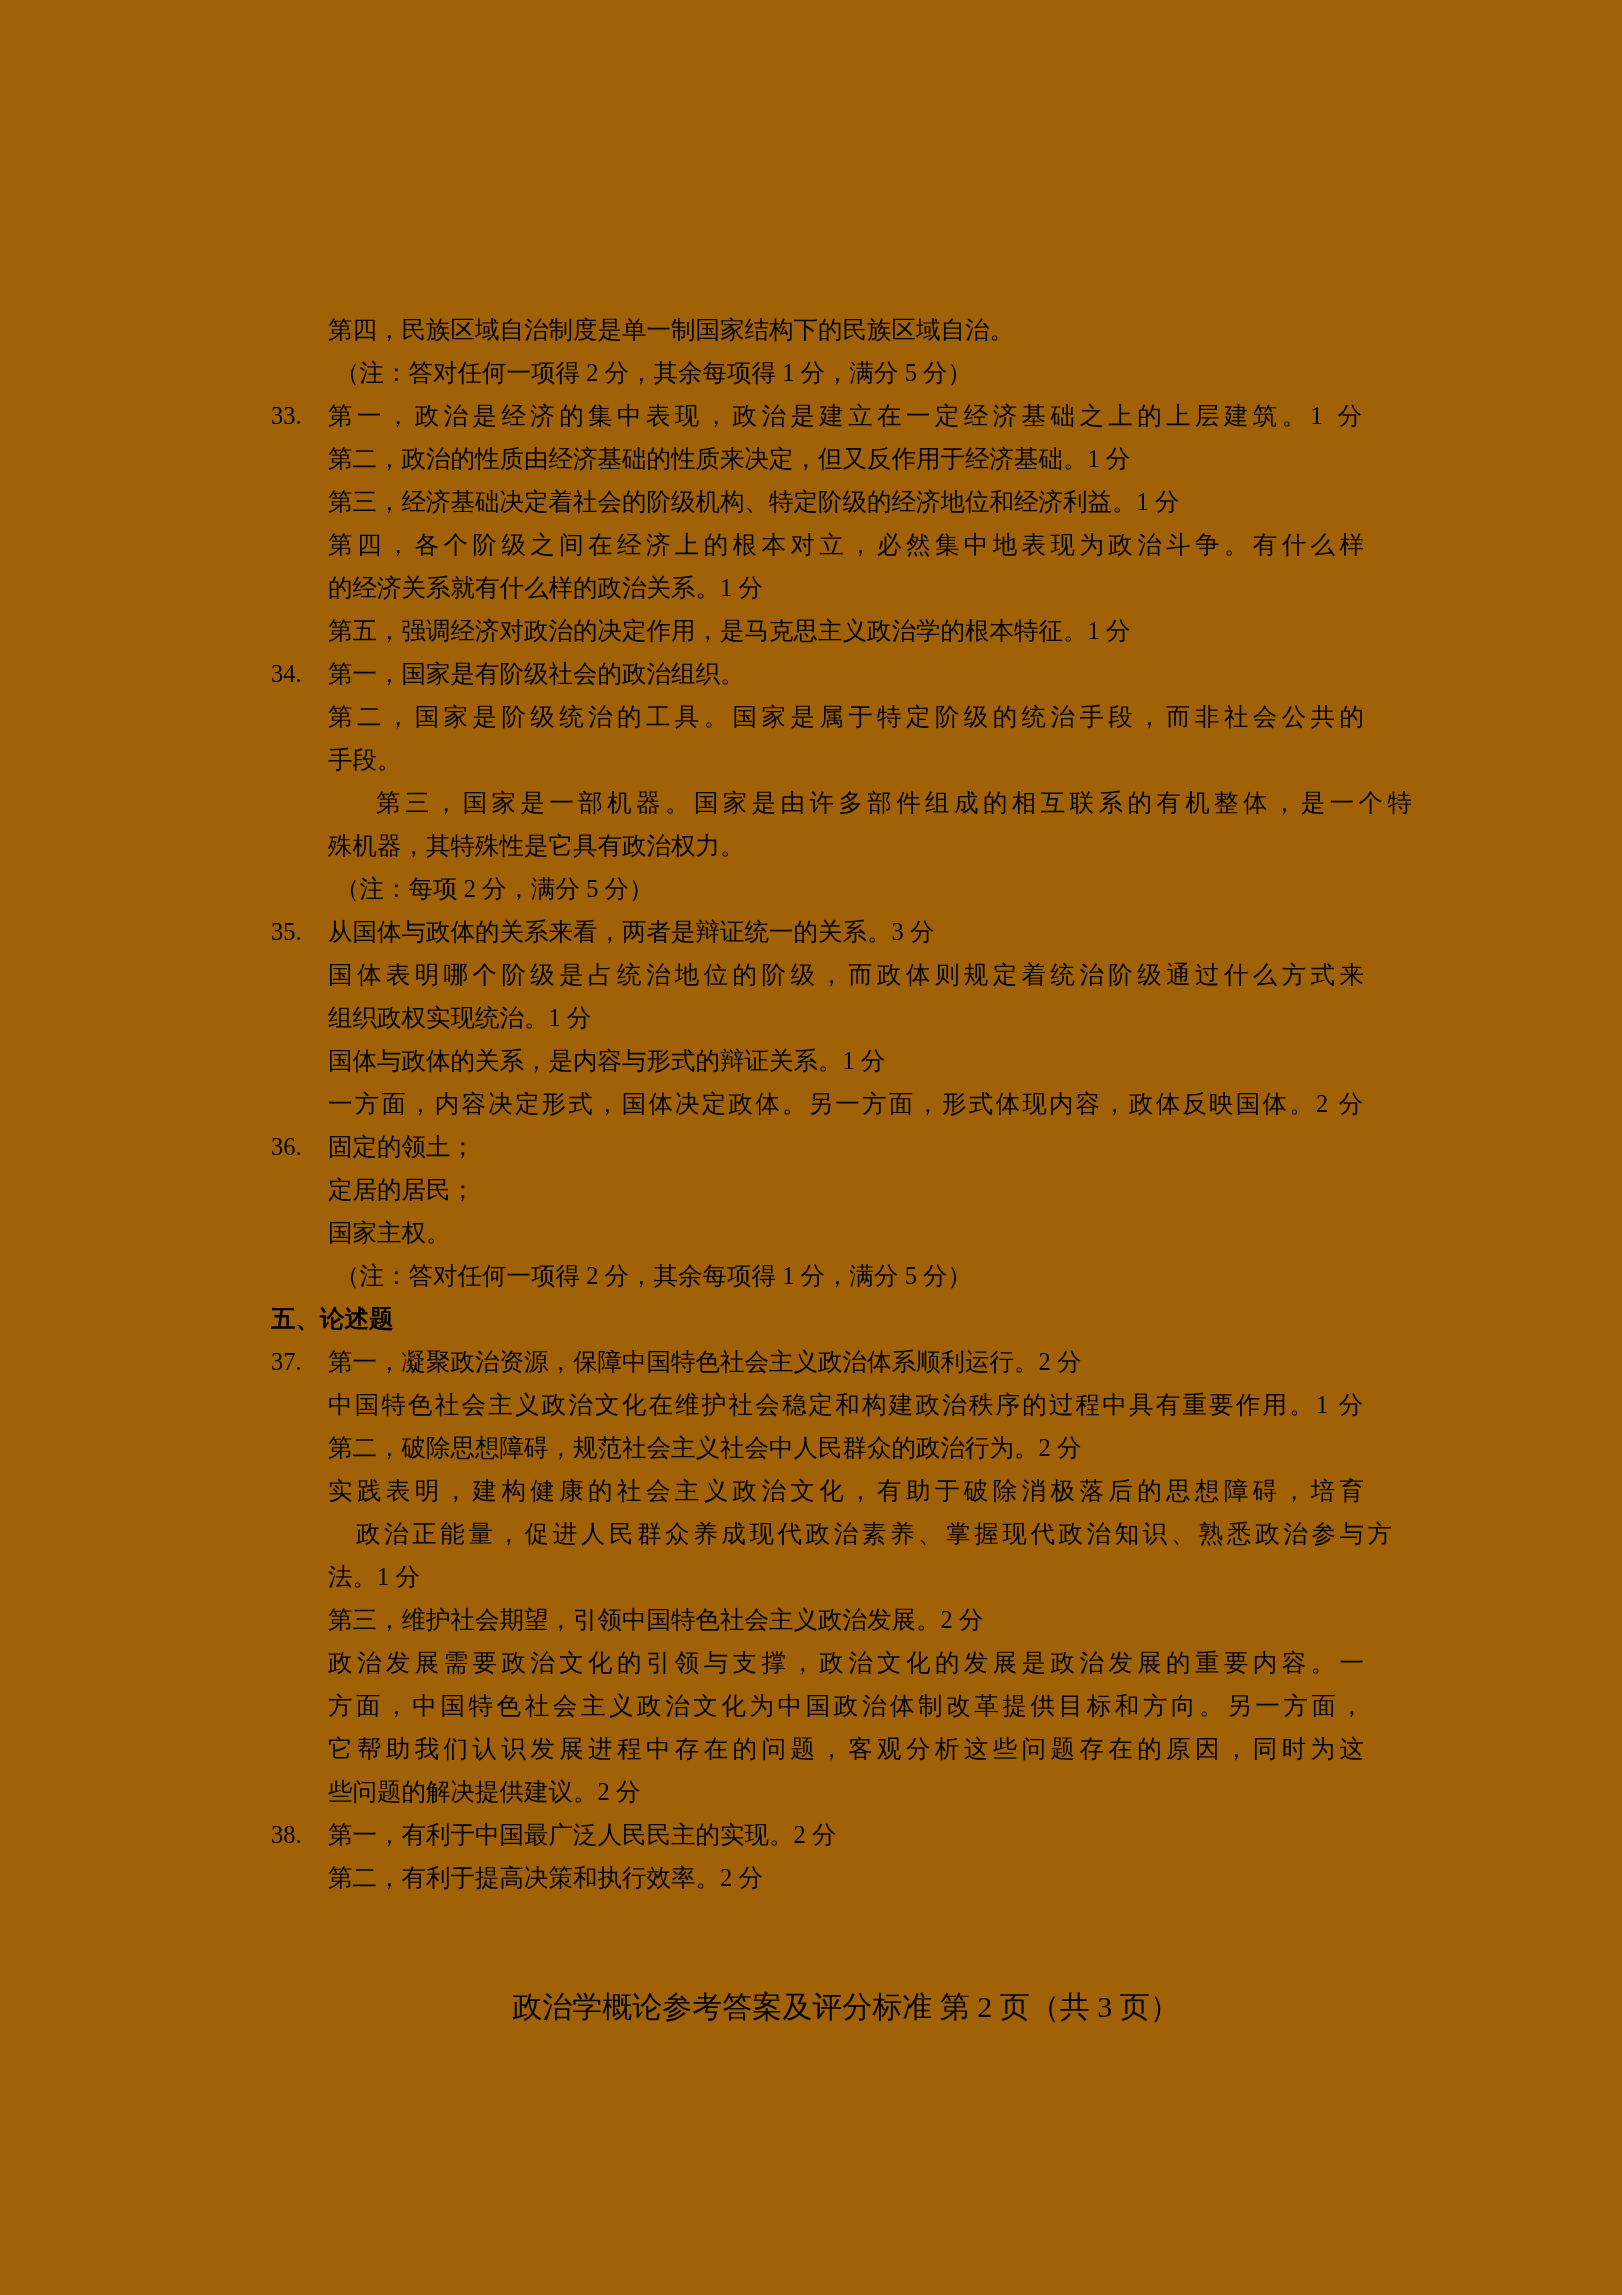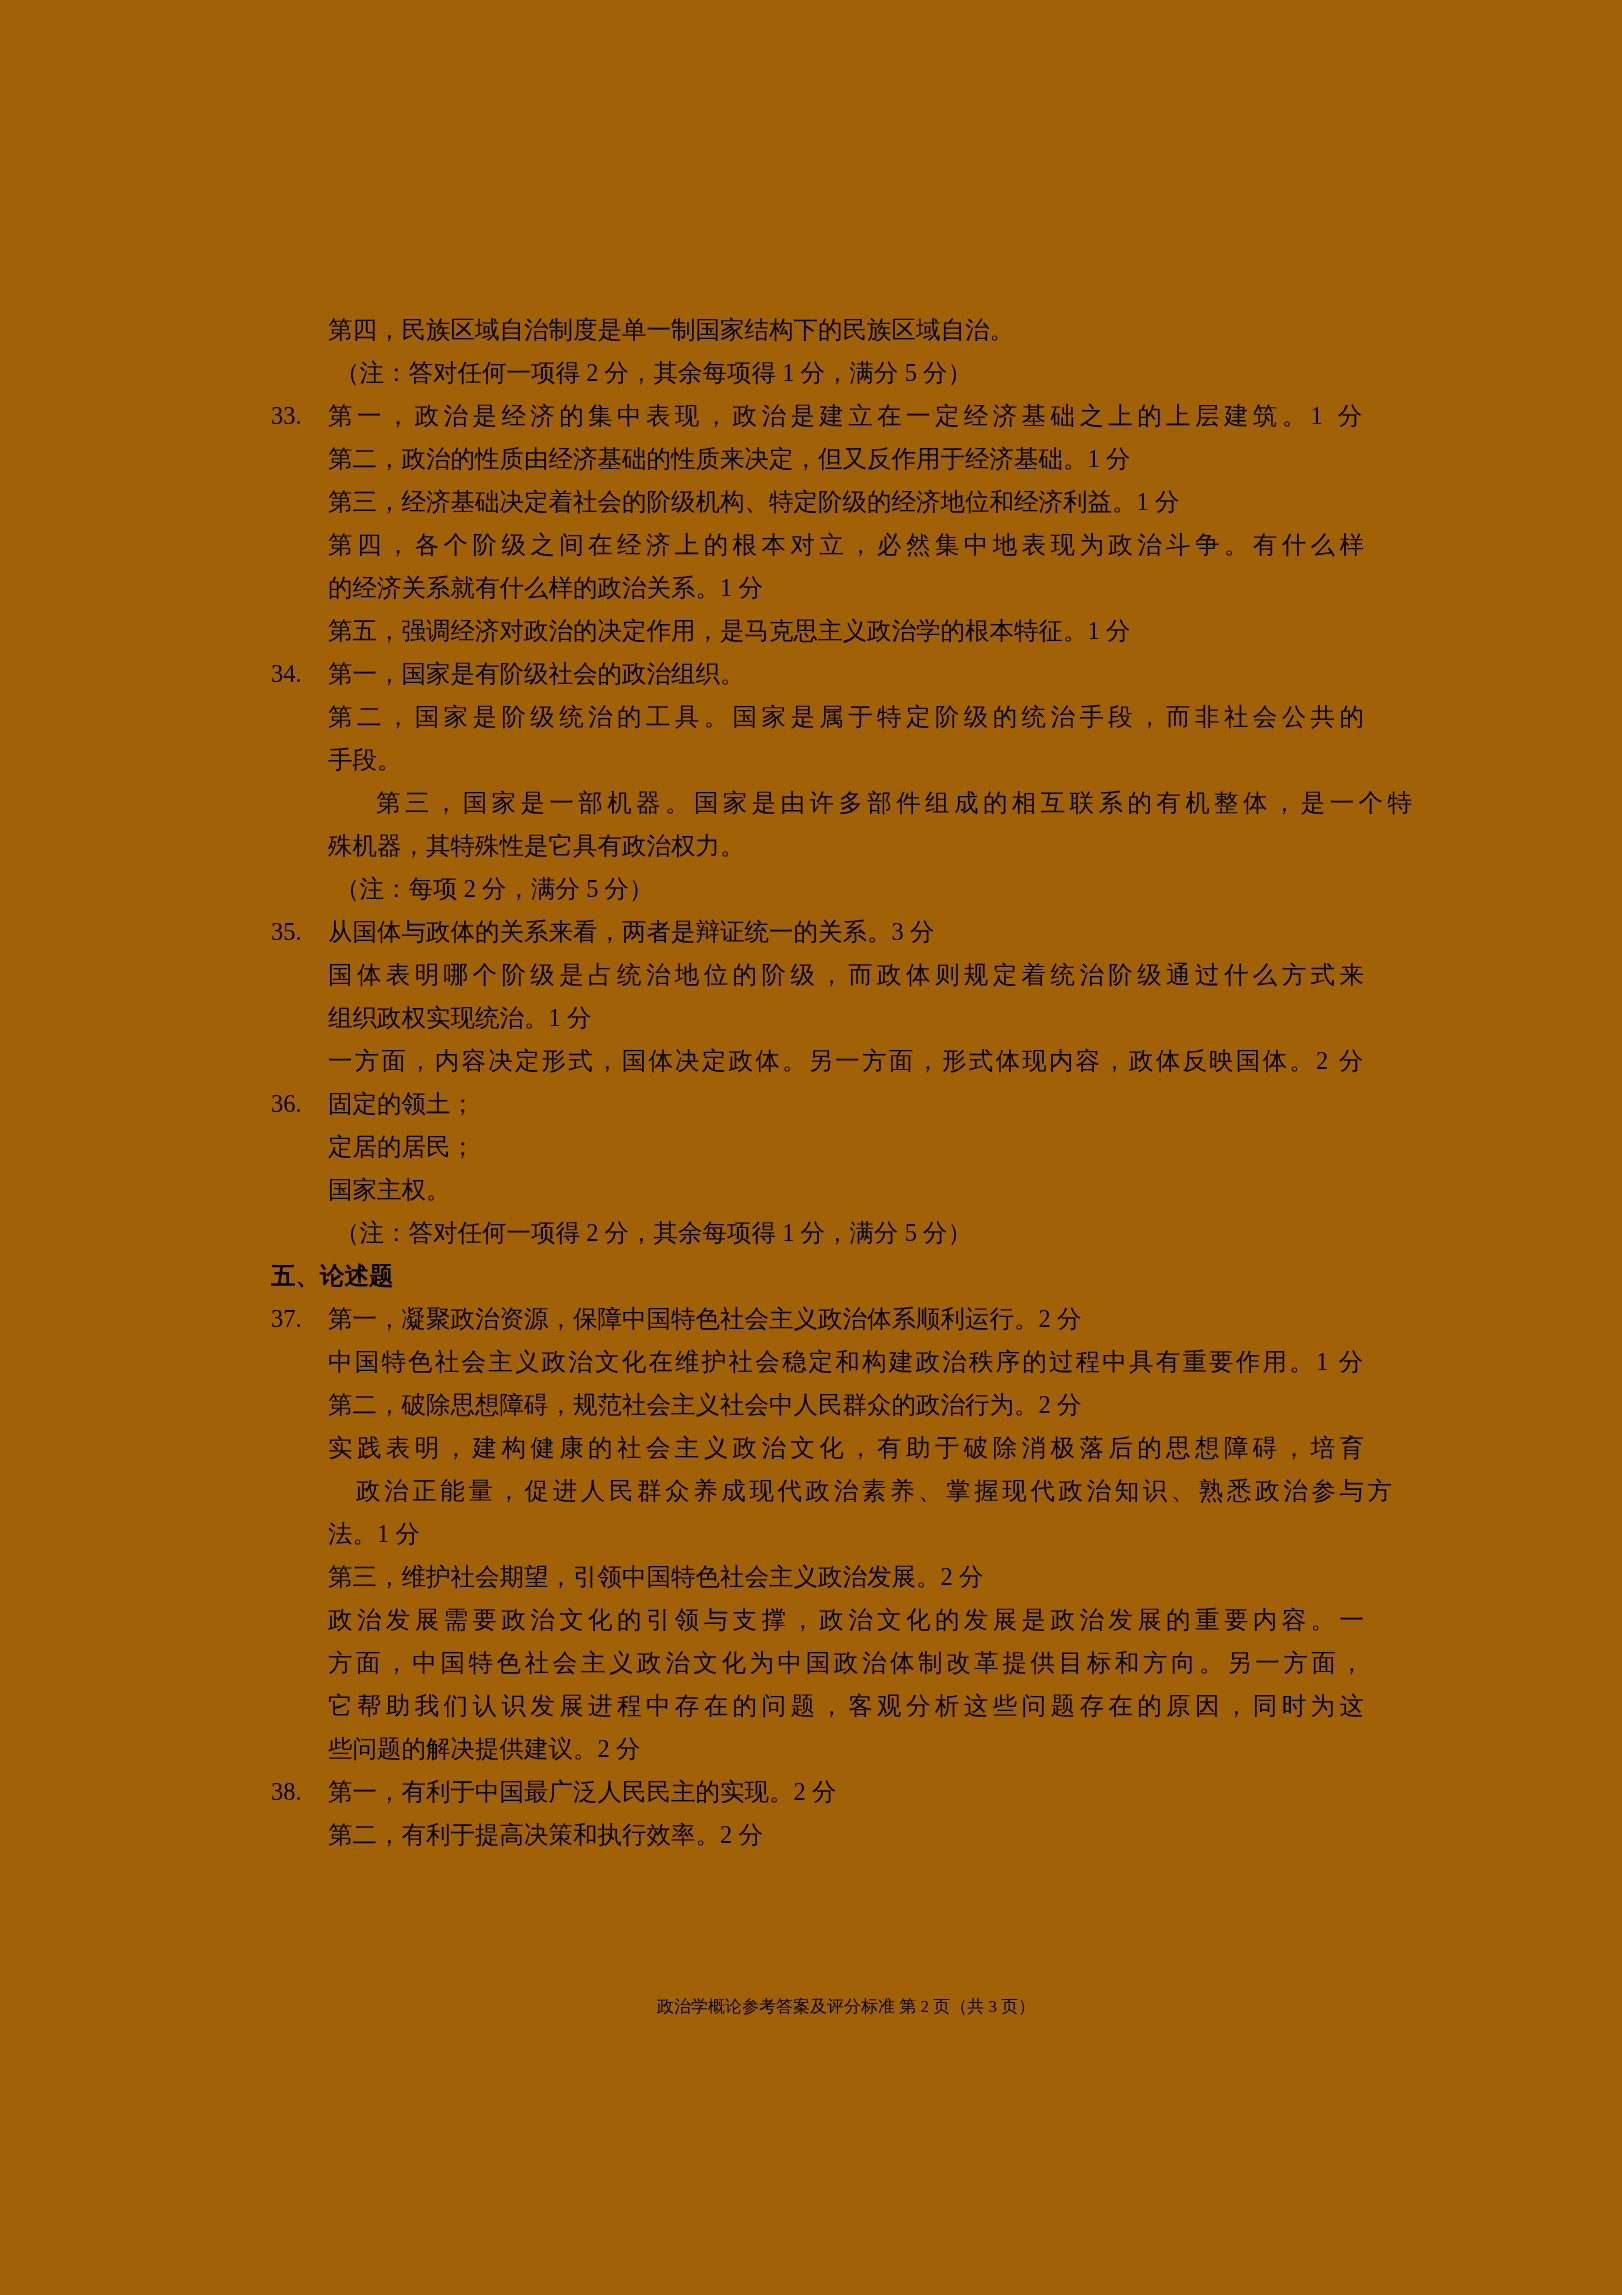--- a/index.html
+++ b/index.html
@@ -54,21 +54,21 @@
     .line.section {
       padding-left: 0;
       font-weight: bold;
     }
     .footer {
       position: absolute;
       left: 0;
       width: 1623px;
       top: 1985px;
       text-align: center;
-      font-size: 17px;
+      font-size: 30px;
       line-height: 43px;
       padding-left: 69px;
       box-sizing: border-box;
     }
   </style>
 </head>
 <body>
 
 <div class="page">
   <div class="content" id="content">
@@ -82,20 +82,21 @@
       <div class="line"><span class="num"></span><span class="txt">第五，强调经济对政治的决定作用，是马克思主义政治学的根本特征。1 分</span></div>
       <div class="line"><span class="num">34.</span><span class="txt">第一，国家是有阶级社会的政治组织。</span></div>
       <div class="line full"><span class="num"></span><span class="txt" style="display: inline-block; letter-spacing: 4.4px;">第二，国家是阶级统治的工具。国家是属于特定阶级的统治手段，而非社会公共的</span></div>
       <div class="line"><span class="num"></span><span class="txt">手段。</span></div>
       <div class="line full"><span class="num"></span><span class="txt" style="display: inline-block; letter-spacing: 4.4px; margin-left: 48px;">第三，国家是一部机器。国家是由许多部件组成的相互联系的有机整体，是一个特</span></div>
       <div class="line"><span class="num"></span><span class="txt">殊机器，其特殊性是它具有政治权力。</span></div>
       <div class="line note"><span class="num"></span><span class="txt">（注：每项 2 分，满分 5 分）</span></div>
       <div class="line"><span class="num">35.</span><span class="txt">从国体与政体的关系来看，两者是辩证统一的关系。3 分</span></div>
       <div class="line full"><span class="num"></span><span class="txt" style="display: inline-block; letter-spacing: 4.4px;">国体表明哪个阶级是占统治地位的阶级，而政体则规定着统治阶级通过什么方式来</span></div>
       <div class="line"><span class="num"></span><span class="txt">组织政权实现统治。1 分</span></div>
+      <div class="line"><span class="num"></span><span class="txt">国体与政体的关系，是内容与形式的辩证关系。1 分</span></div>
       <div class="line full"><span class="num"></span><span class="txt" style="display: inline-block; letter-spacing: 2.2px;">一方面，内容决定形式，国体决定政体。另一方面，形式体现内容，政体反映国体。2 分</span></div>
       <div class="line"><span class="num">36.</span><span class="txt">固定的领土；</span></div>
       <div class="line"><span class="num"></span><span class="txt">定居的居民；</span></div>
       <div class="line"><span class="num"></span><span class="txt">国家主权。</span></div>
       <div class="line note"><span class="num"></span><span class="txt">（注：答对任何一项得 2 分，其余每项得 1 分，满分 5 分）</span></div>
       <div class="line section"><span class="num"></span><span class="txt">五、论述题</span></div>
       <div class="line"><span class="num">37.</span><span class="txt">第一，凝聚政治资源，保障中国特色社会主义政治体系顺利运行。2 分</span></div>
       <div class="line full"><span class="num"></span><span class="txt" style="display: inline-block; letter-spacing: 2.2px;">中国特色社会主义政治文化在维护社会稳定和构建政治秩序的过程中具有重要作用。1 分</span></div>
       <div class="line"><span class="num"></span><span class="txt">第二，破除思想障碍，规范社会主义社会中人民群众的政治行为。2 分</span></div>
       <div class="line full"><span class="num"></span><span class="txt" style="display: inline-block; letter-spacing: 4.4px;">实践表明，建构健康的社会主义政治文化，有助于破除消极落后的思想障碍，培育</span></div>

